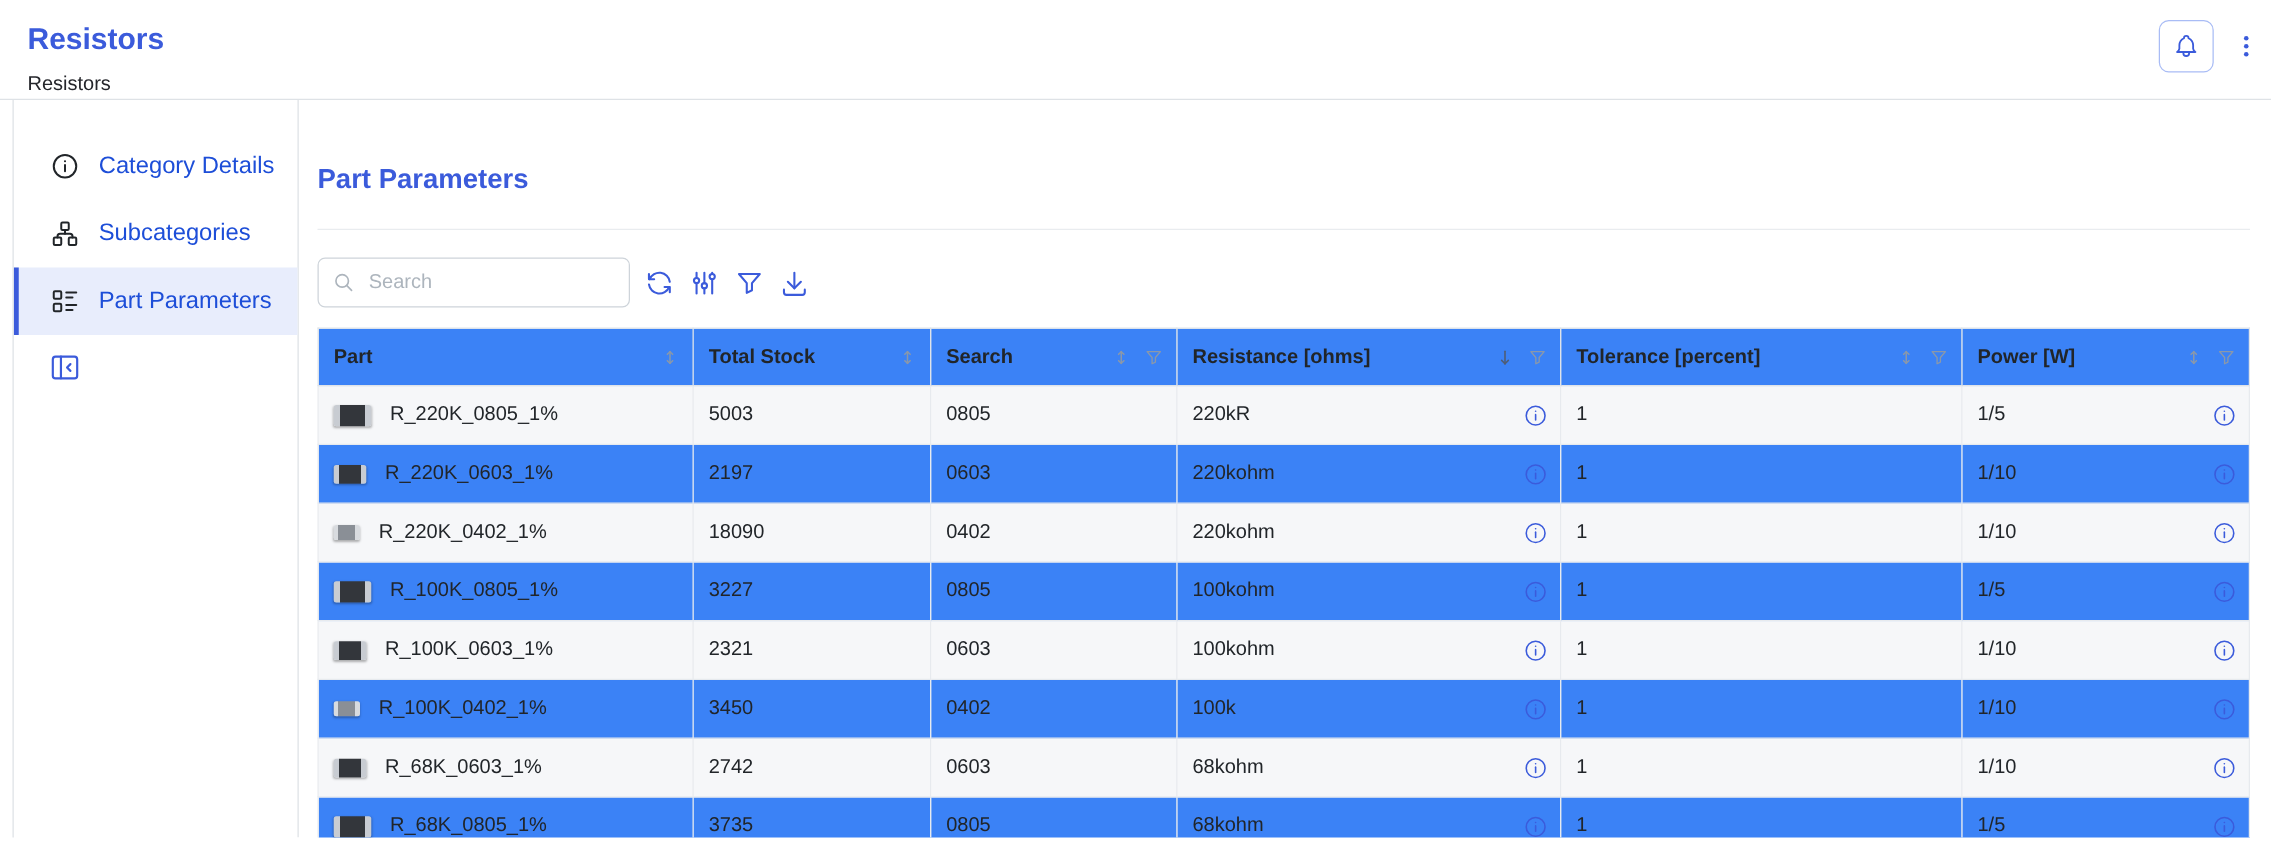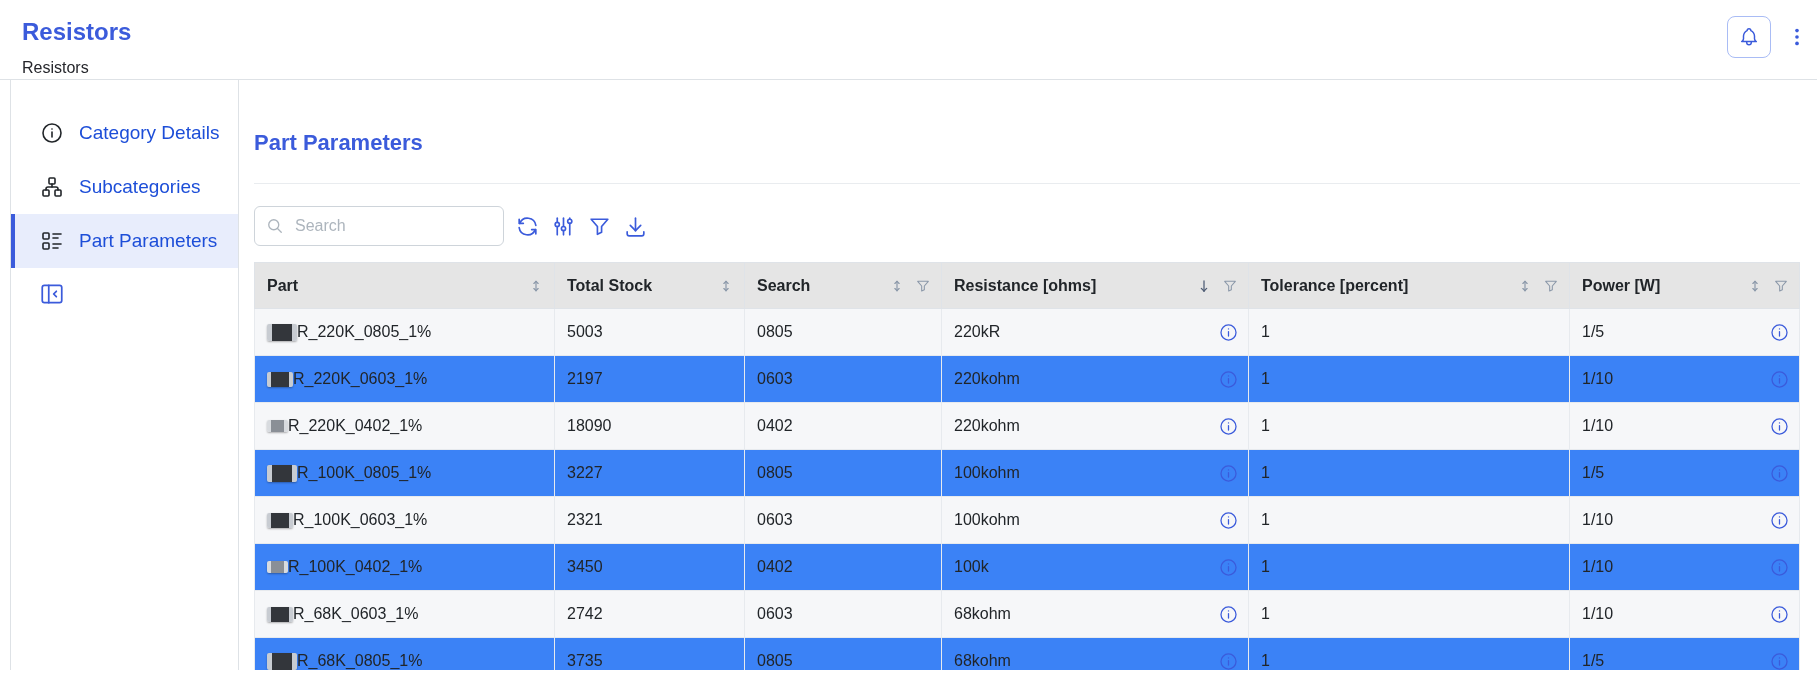--- a/index.html
+++ b/index.html
@@ -43,31 +43,31 @@
   .rule{border:none;border-top:1px solid #e9ecef;margin:27px 0 0;}
   .toolbar{margin-top:22px;display:flex;justify-content:flex-start;align-items:center;gap:11px;height:40px;}
   .search-box{width:250px;height:40px;box-sizing:border-box;border:1px solid #ced4da;border-radius:6px;display:flex;align-items:center;gap:8px;padding:0 10px;background:#fff;}
   .search-box .icon{width:20px;height:20px;color:var(--muted);flex-shrink:0;display:flex;}
   .search-box input{border:none;outline:none;flex:1;min-width:0;font-size:16px;font-family:inherit;color:var(--text);background:transparent;}
   .search-box input::placeholder{color:var(--muted);}
   .tool-btn{border:none;background:none;padding:0;cursor:pointer;color:var(--accent);display:flex;}
   .tool-btn .icon{width:25px;height:25px;display:flex;}
   
   table{margin-top:16px;width:100%;border-collapse:collapse;table-layout:fixed;font-size:16px;}
-  th{border:1px solid #dfe3e8;height:45px;padding:0 10px 0 12px;background:#e5e5e5;font-weight:700;text-align:left;cursor:pointer;}
+  th{border:1px solid #dfe3e8;height:45px;padding:0 10px 0 12px;background:#3b82f6;font-weight:700;text-align:left;cursor:pointer;}
   .th-inner{display:flex;align-items:center;justify-content:space-between;gap:6px;}
   .th-label{white-space:nowrap;overflow:hidden;text-overflow:ellipsis;}
   .th-icons{display:flex;align-items:center;gap:10px;flex-shrink:0;color:var(--icon-muted);}
   .sort-icon{width:16px;height:16px;display:flex;cursor:pointer;}
   .sort-icon.active{color:var(--icon-active);}
   .filter-icon{width:16px;height:16px;display:flex;cursor:pointer;}
   td{border:1px solid var(--grid);height:46px;padding:0 10px 0 12px;background:#3b82f6;}
   tbody tr:nth-child(odd) td{background:var(--row-alt-bg);}
   .cell-flex{display:flex;align-items:center;justify-content:space-between;gap:8px;}
-  .cell-part{display:flex;align-items:center;}
+  .cell-part{display:flex;align-items:center;gap:15px;}
   .chip{display:inline-block;width:30px;height:17px;border-radius:2px;flex-shrink:0;
     background:linear-gradient(90deg,#c8ccd2 0 16%,#33363b 16% 84%,#c8ccd2 84%);
     box-shadow:0 1px 2px rgba(0,0,0,.3);}
   .chip.pkg-0603{width:26px;height:15px;}
   .chip.pkg-0402{width:21px;height:12px;background:linear-gradient(90deg,#d8dbdf 0 18%,#8a8f96 18% 82%,#d8dbdf 82%);}
   .info-badge{width:19px;height:19px;display:flex;color:var(--accent);cursor:pointer;flex-shrink:0;}
   .icon svg,.side-icon svg,.sort-icon svg,.filter-icon svg,.info-badge svg{width:100%;height:100%;display:block;}
 </style>
 </head>
 <body>

